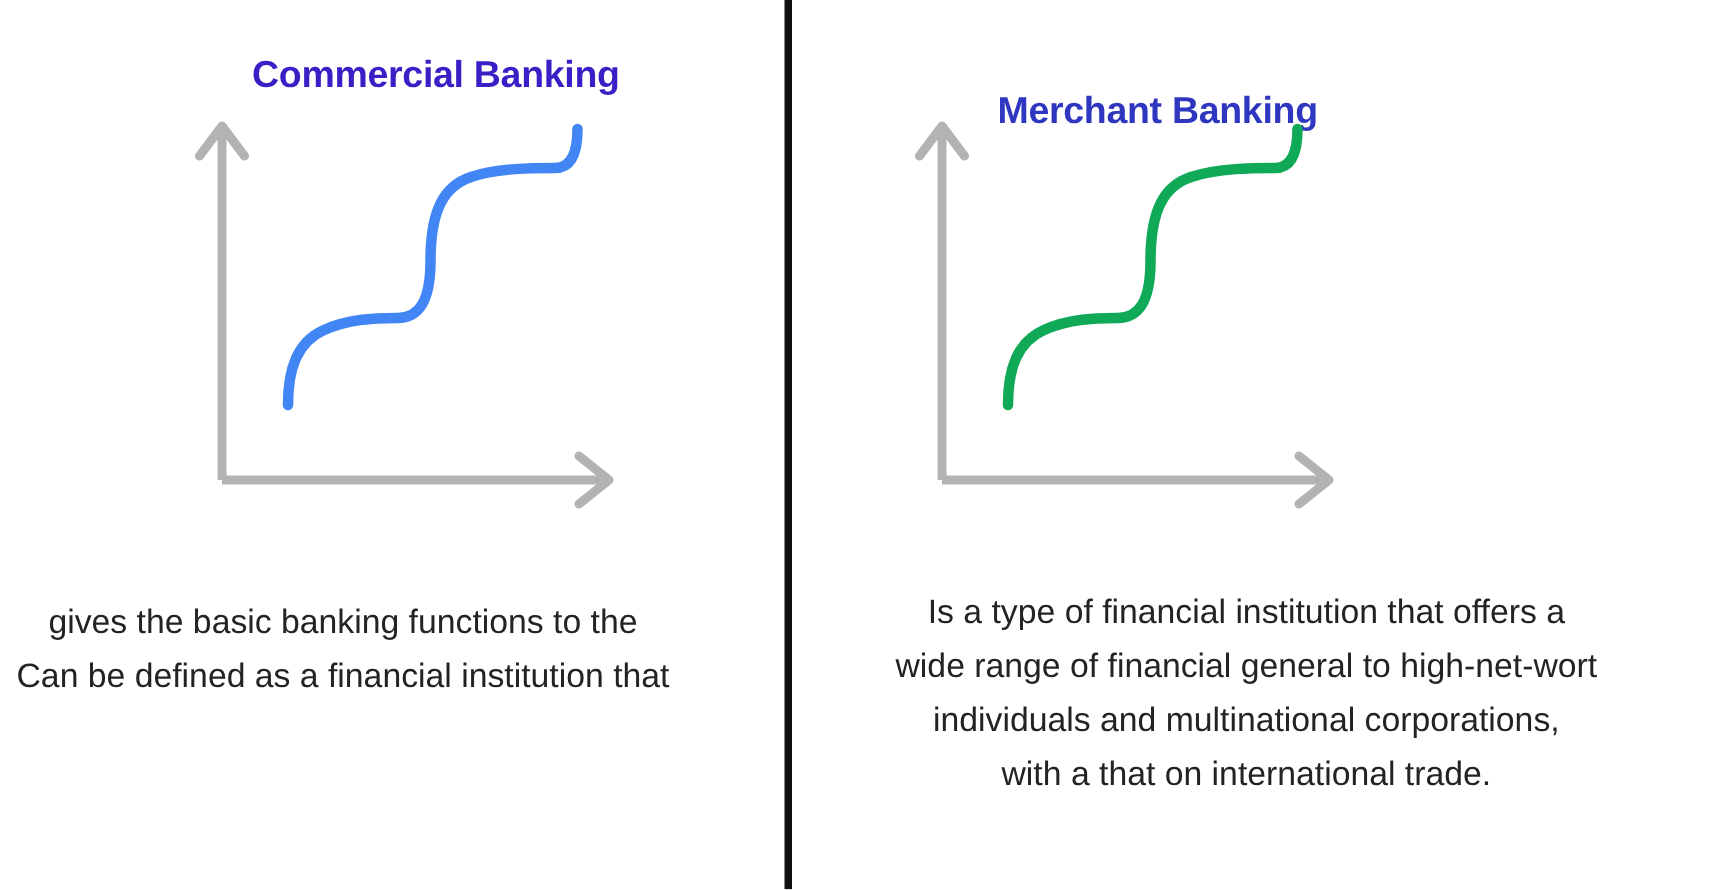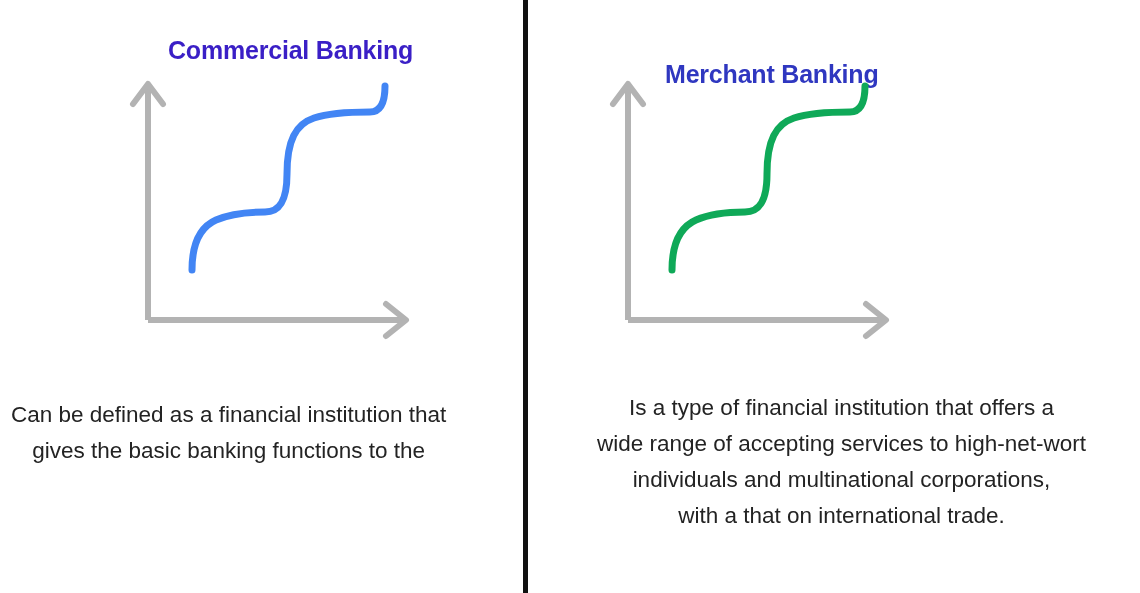--- a/index.html
+++ b/index.html
@@ -106,22 +106,22 @@
                  C72 176, 78 158, 96 150
                  C112 143, 128 142, 145 142
                  C160 142, 167 130, 167 104
                  C167 70, 176 54, 194 48
                  C212 42, 236 42, 250 42
                  C262 42, 265 30, 265 16" stroke="#4285f4" stroke-width="7" fill="none" stroke-linecap="round" stroke-linejoin="round"></path>
       </svg>
     </div>
 
     <div class="body-text">
+      <span class="line">gives the basic banking functions to the</span>
       <span class="line">Can be defined as a financial institution that</span>
-      <span class="line">gives the basic banking functions to the</span>
     </div>
 
   </div>
 
   <div class="divider"></div>
 
   <div class="panel panel-right">
 
     <div class="panel-title">Merchant Banking</div>
 
@@ -139,20 +139,20 @@
                  C112 143, 128 142, 145 142
                  C160 142, 167 130, 167 104
                  C167 70, 176 54, 194 48
                  C212 42, 236 42, 250 42
                  C262 42, 265 30, 265 16" stroke="#0fa958" stroke-width="7" fill="none" stroke-linecap="round" stroke-linejoin="round"></path>
       </svg>
     </div>
 
     <div class="body-text">
       <span class="line">Is a type of financial institution that offers a</span>
-      <span class="line">wide range of accepting services to high-net-wort</span>
+      <span class="line">wide range of financial general to high-net-wort</span>
       <span class="line">individuals and multinational corporations,</span>
       <span class="line">with a that on international trade.</span>
     </div>
 
   </div>
 
 </div>
 
 </body></html>

